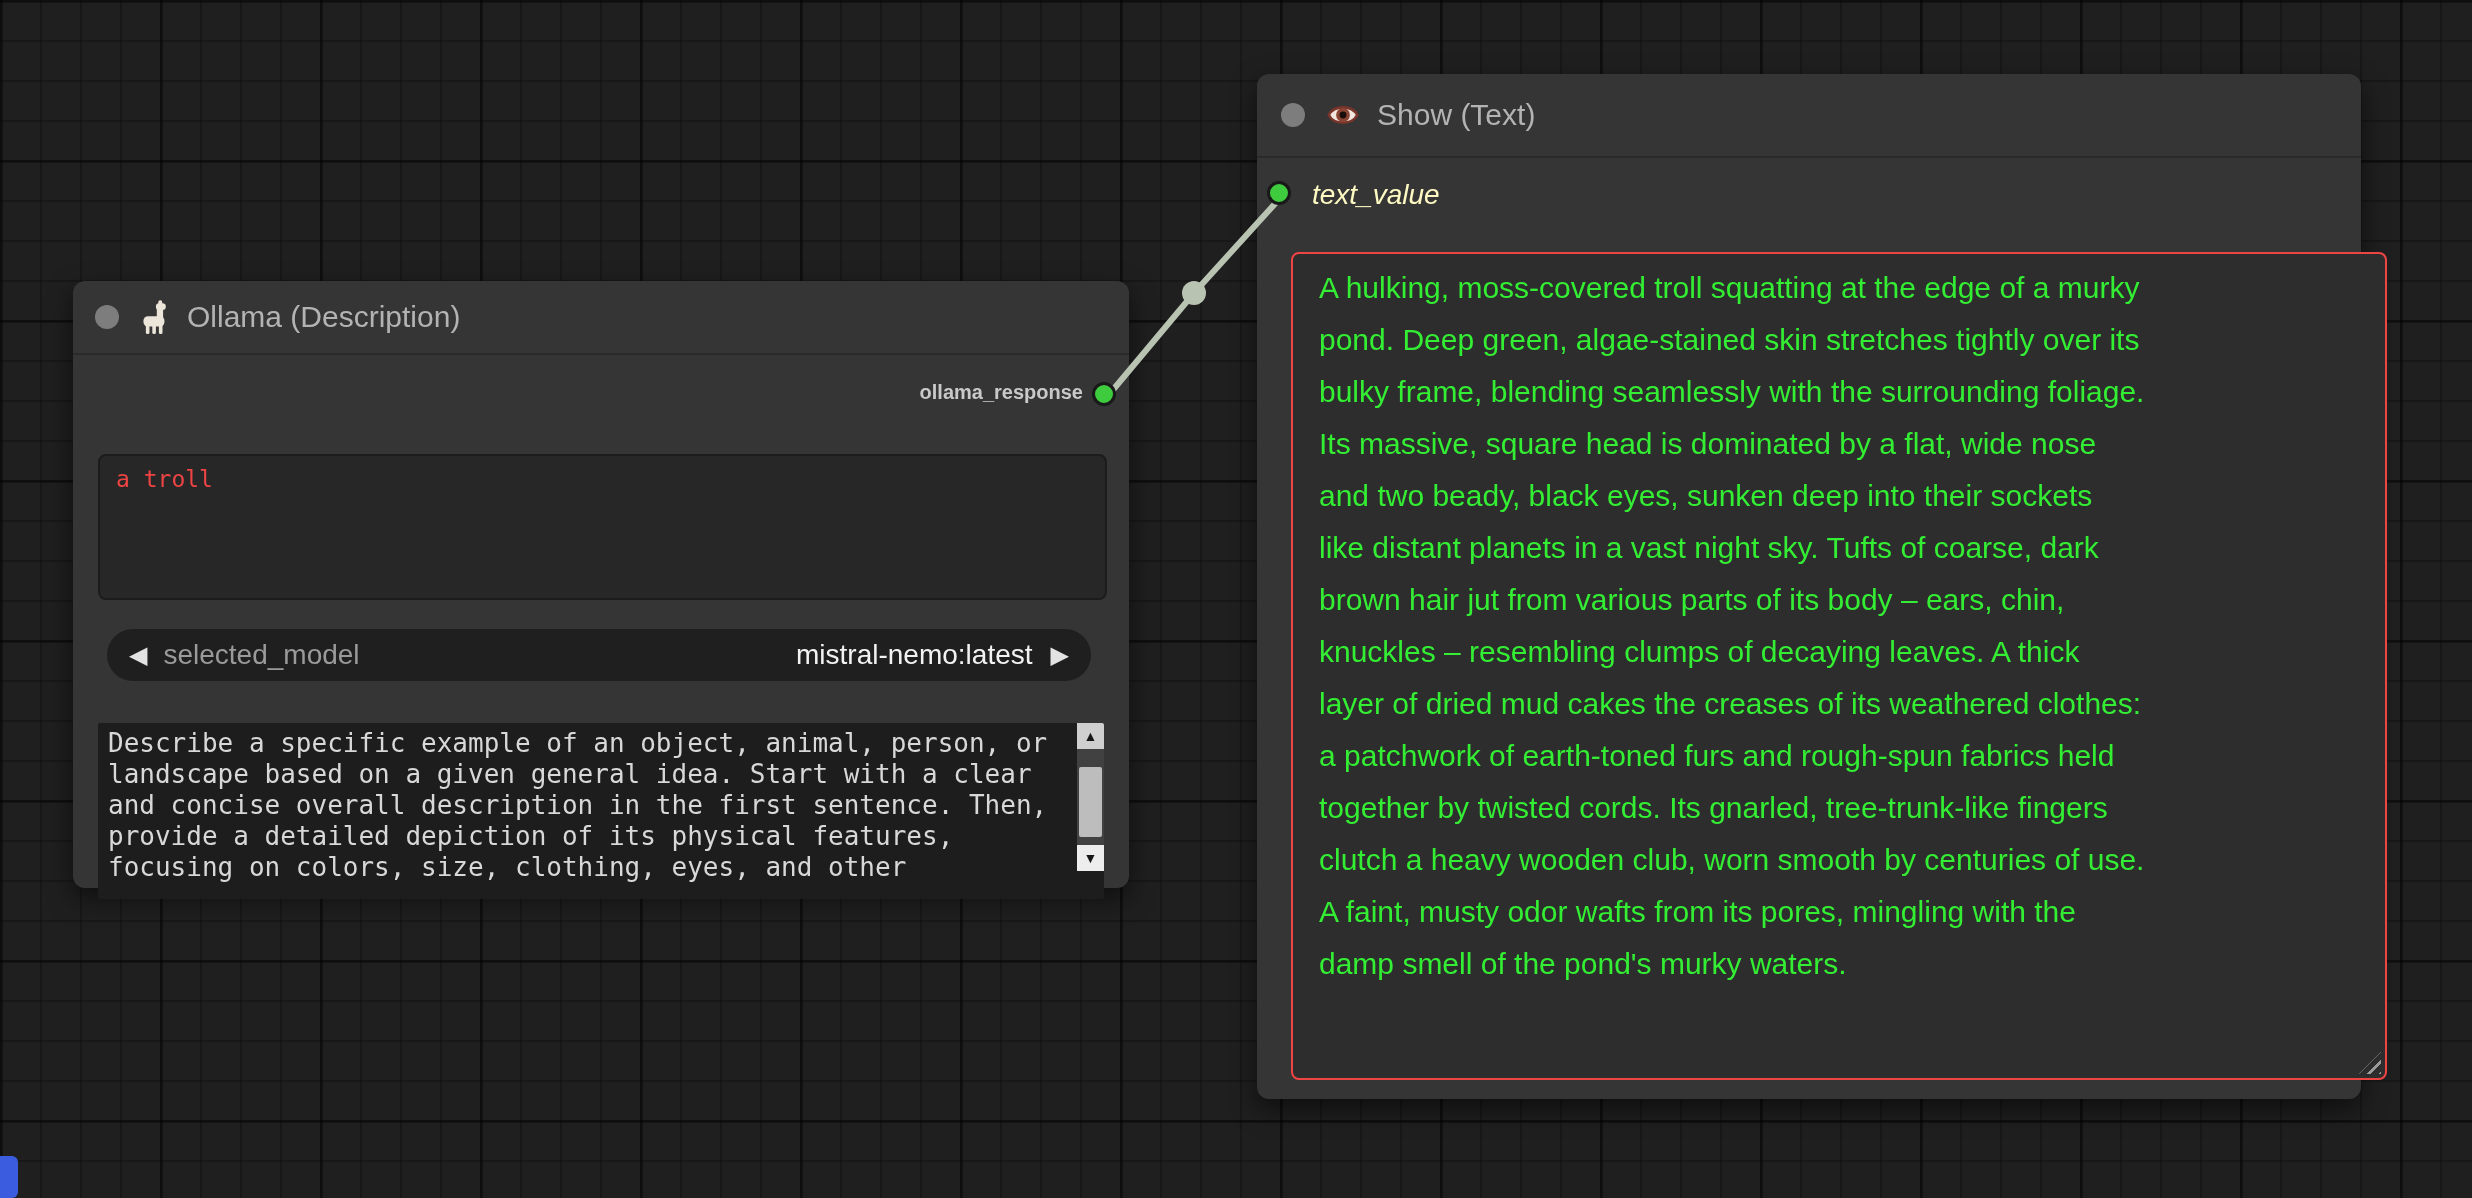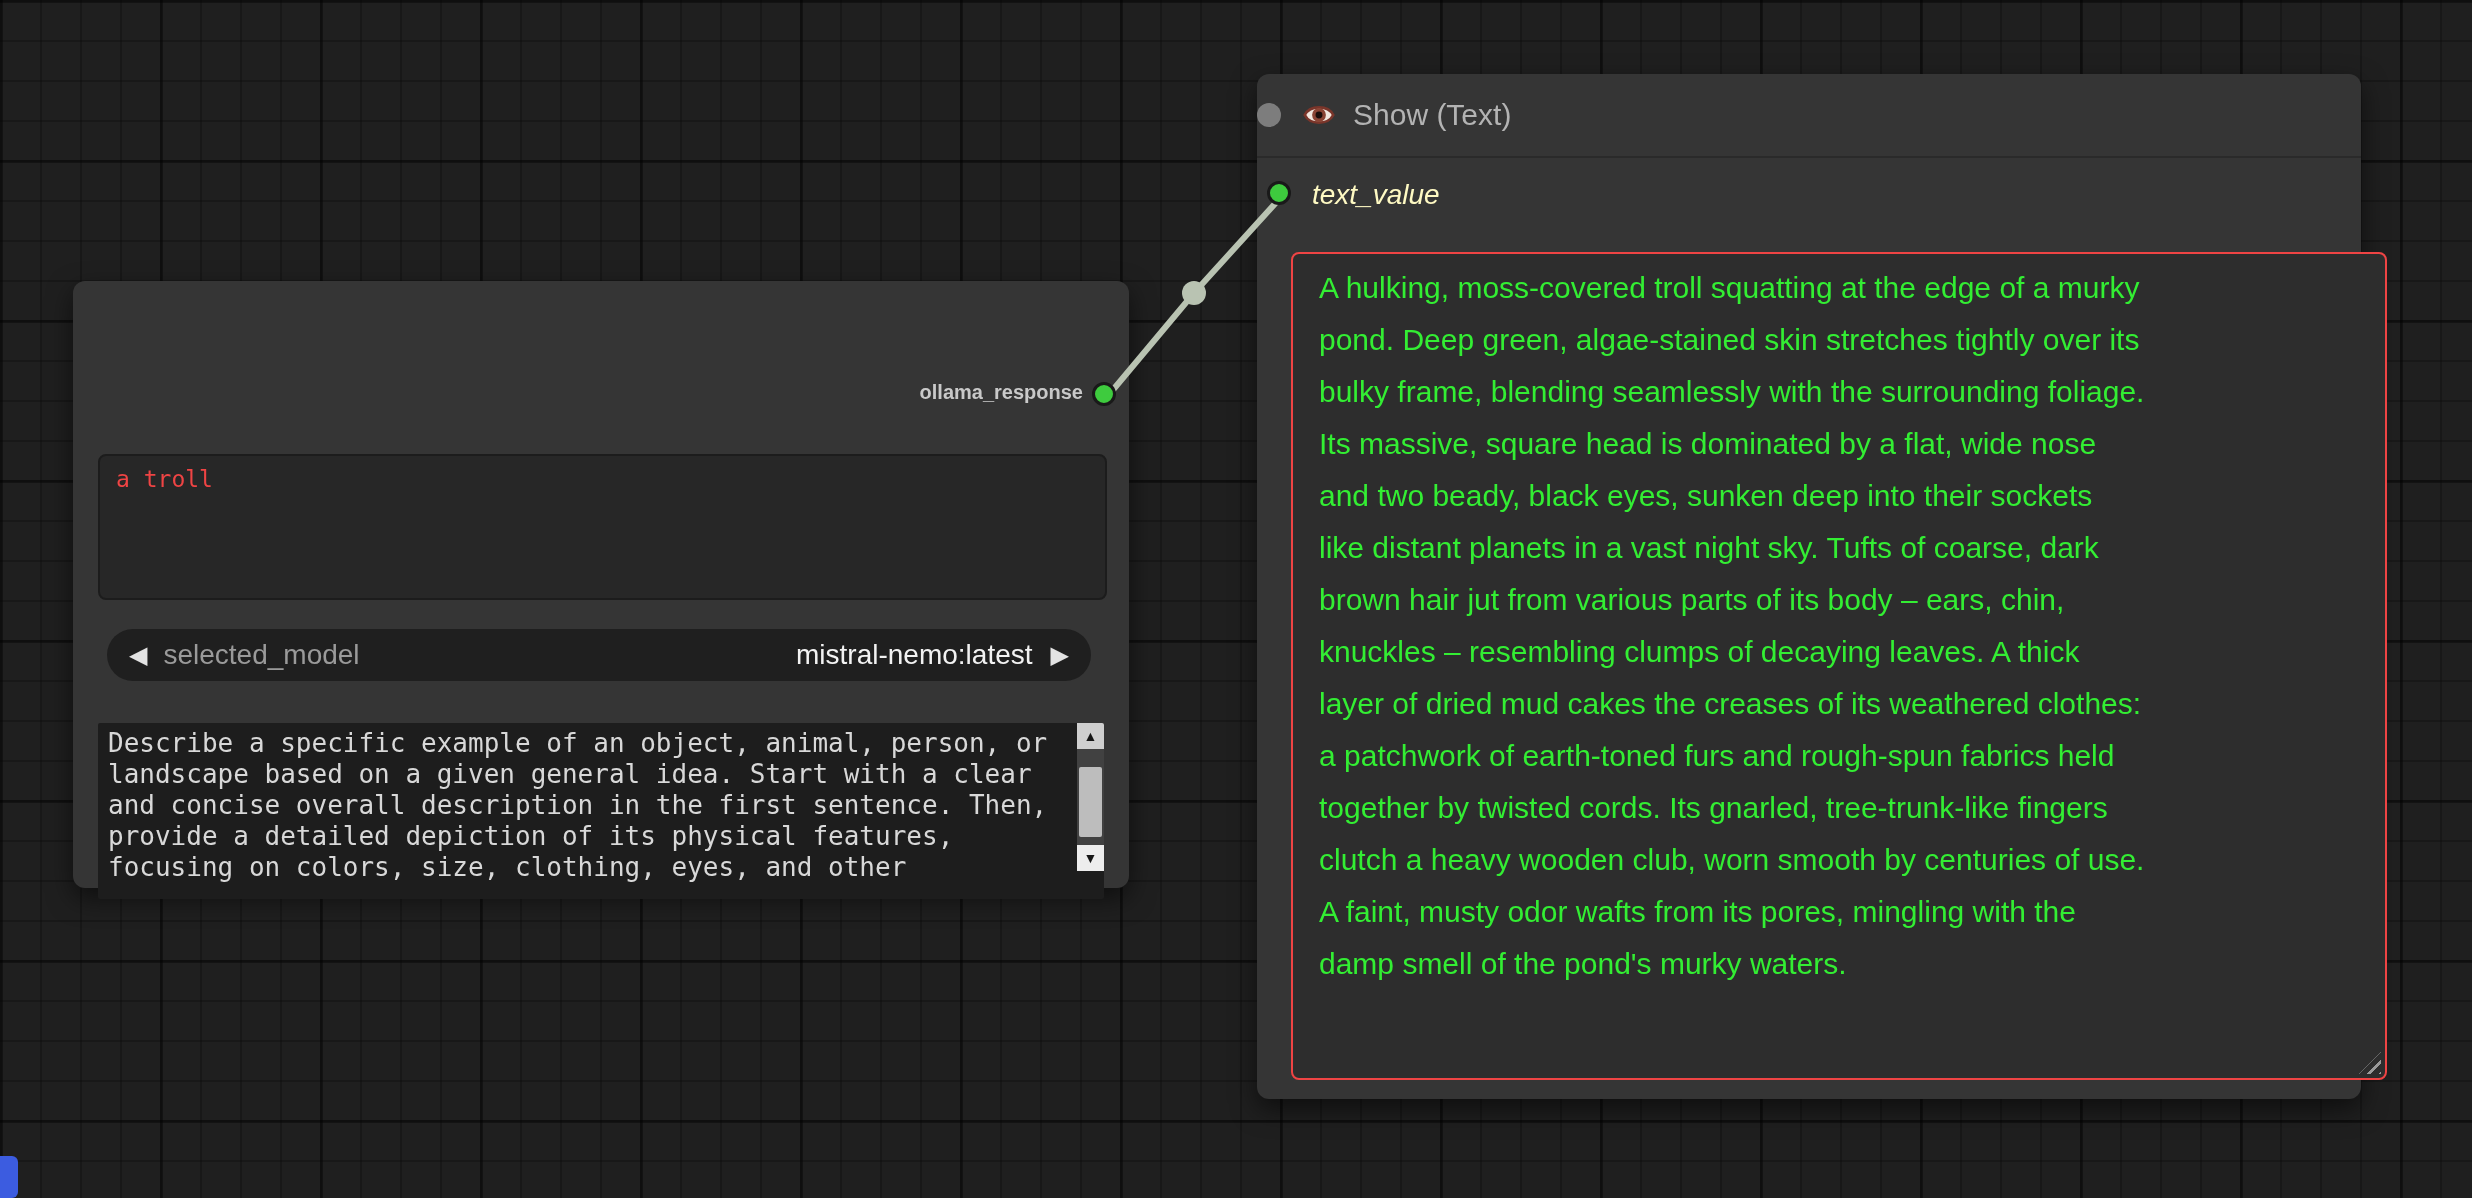--- a/index.html
+++ b/index.html
@@ -84,21 +84,21 @@
   }
   .sb-up   { top:0; background:#cfcfcf; }
   .sb-down { bottom:0; background:#ededed; }
   .sb-thumb {
     position:absolute; left:2px; right:2px; top:44px; height:70px;
     background:#bdbdbd; border-radius:2px;
   }
 
   
   .show-node { left:1257px; top:74px; width:1104px; height:1025px; }
-  .show-node .node-header { height:84px; }
+  .show-node .node-header { height:84px; padding-left:24px; }
   .show-node .collapse-dot { margin-right:20px; }
   .show-node .node-icon { margin-right:16px; }
 
   .input-label {
     position:absolute; left:55px; top:105px;
     font-size:28px; color:#fef9c3;font-style:italic;
   }
 
   .show-text-box {
     position:absolute; left:34px; top:178px; width:1096px; height:828px;
@@ -131,20 +131,37 @@
 </style>
 </head>
 <body>
 
 <svg class="links-svg" width="2472" height="1198">
   <polyline points="1107,397 1194,293 1282,196" fill="none" stroke="#b9c3b2" stroke-width="6" stroke-linecap="round"></polyline>
   <circle cx="1194" cy="293" r="12" fill="#b9c3b2"></circle>
 </svg>
 
 <div class="node ollama-node">
+  <div class="node-header">
+    <div class="collapse-dot"></div>
+    <span class="node-icon">
+      <svg viewBox="0 0 24 24" width="36" height="36">
+        <g fill="#ece5da">
+          <rect x="14.2" y="0.8" width="2.6" height="4" rx="1.2"></rect>
+          <rect x="12.6" y="2.8" width="6.6" height="4.6" rx="2.2"></rect>
+          <rect x="13.2" y="5" width="4.2" height="9.5"></rect>
+          <rect x="4.3" y="11.5" width="14" height="6.8" rx="3"></rect>
+          <rect x="5.9" y="16" width="2.4" height="7.4" rx="1"></rect>
+          <rect x="10.2" y="16" width="2.4" height="7.4" rx="1"></rect>
+          <rect x="14.6" y="16" width="2.4" height="7.4" rx="1"></rect>
+        </g>
+      </svg>
+    </span>
+    <span class="node-title">Ollama (Description)</span>
+  </div>
 
   <div class="output-label">ollama_response</div>
 
   <div class="prompt-box">a troll</div>
 
   <div class="combo">
     <span class="combo-arrow">◀</span>
     <span class="combo-label">selected_model</span>
     <span class="combo-value">mistral-nemo:latest</span>
     <span class="combo-arrow">▶</span>

